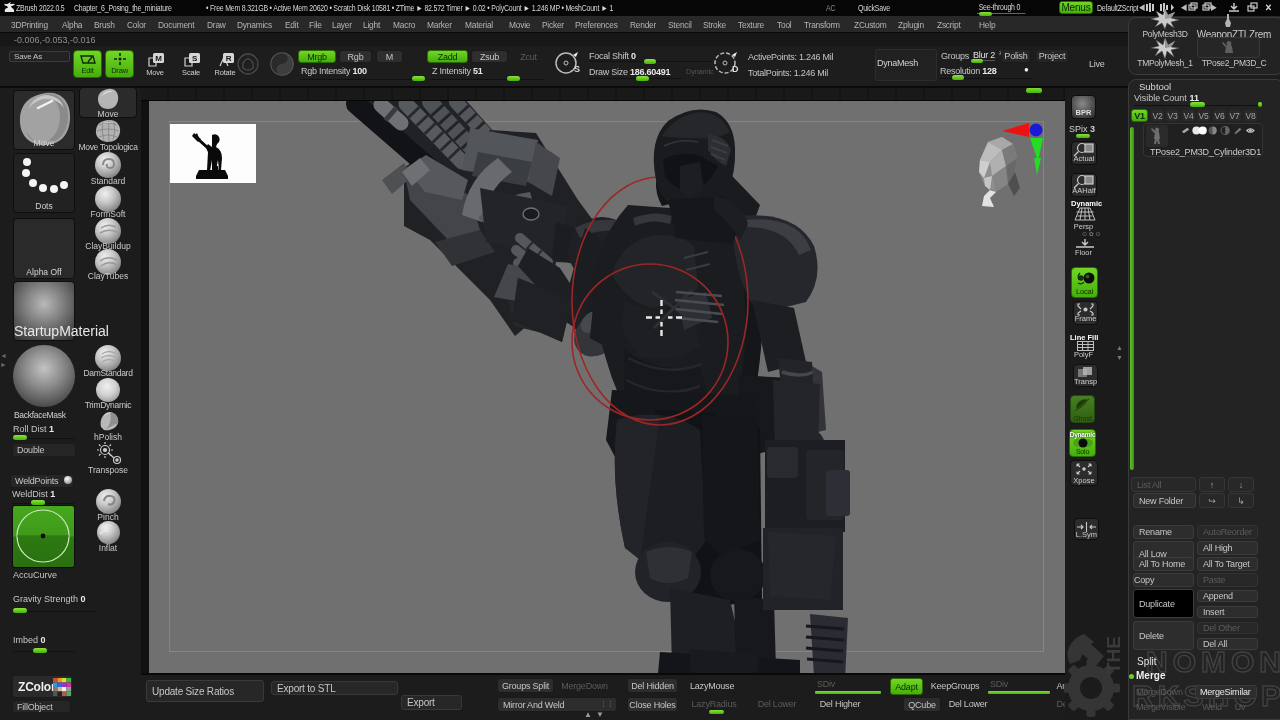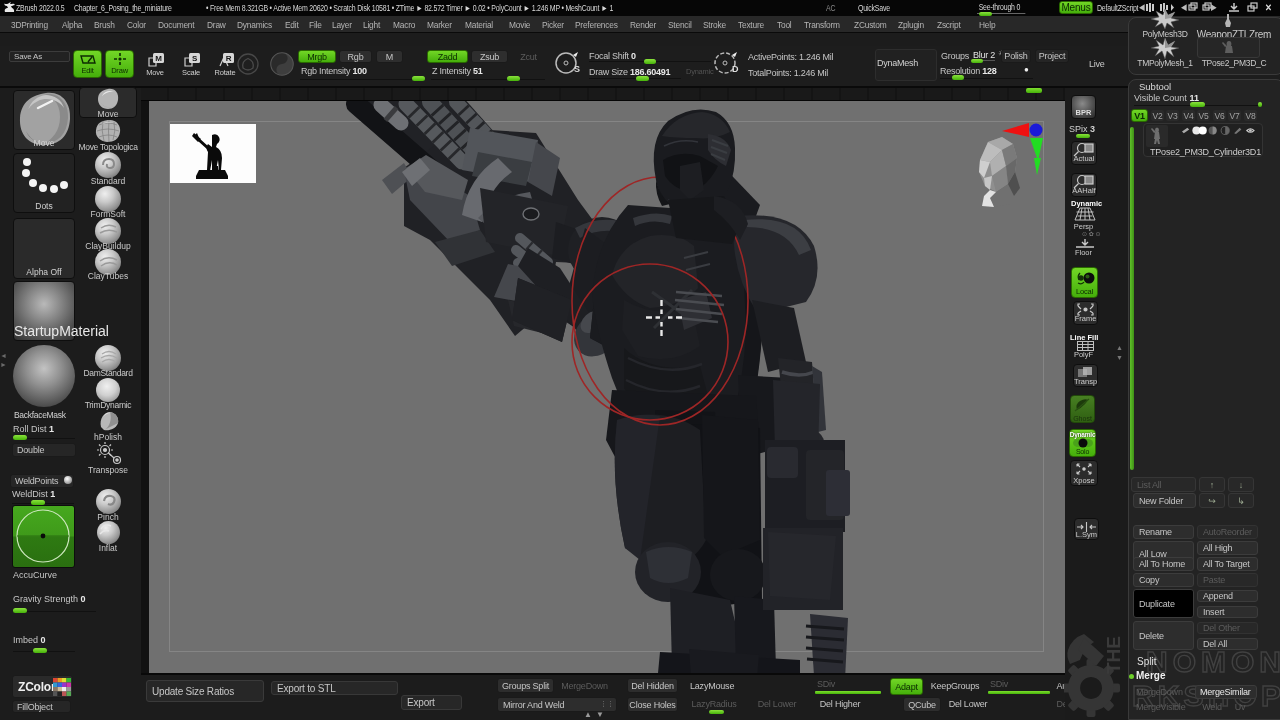--- a/index.html
+++ b/index.html
@@ -100,20 +100,23 @@
       <span style="left:703px">Stroke</span>
       <span style="left:738px">Texture</span>
   <span style="left:777px">Tool</span>
       <span style="left:804px">Transform</span>
       <span style="left:854px">ZCustom</span>
   <span style="left:898px">Zplugin</span>
       <span style="left:937px">Zscript</span>
       <span style="left:979px">Help</span>
 </div>
 
+<div class="abs coordrow">
+  <span class="txt" style="left:14px;top:2px;font-size:9px;color:#8f8f8f;">-0.006,-0.053,-0.016</span>
+</div>
 
 <div class="abs toolbar">
   <div class="btn" style="left:9px;top:5px;width:61px;height:11px;justify-content:flex-start;padding-left:4px;font-size:8px;background:#222;border-color:#3c3c3c;border-radius:2px;">Save As</div>
   <div class="gbtn" style="left:73px;top:4px;width:29px;height:28px;border-radius:4px;flex-direction:column;">
     <svg width="18" height="13" viewBox="0 0 18 13">
           <path d="M2 3 L14 3 L16 10 L4 10 Z M13 4 L9 9" fill="none" stroke="#0c2b02" stroke-width="1.4"></path>
         </svg>
     <span style="font-size:7.5px;margin-top:0px;">Edit</span>
   </div>
   <div class="gbtn" style="left:105px;top:4px;width:29px;height:28px;border-radius:4px;flex-direction:column;">
@@ -799,21 +802,21 @@
 <div class="btn" style="left:1228px;top:477px;width:26px;height:15px;background:#282828;border-color:#363636;color:#9aa78f;">↓</div>
 <div class="btn" style="left:1133px;top:493px;width:63px;height:15px;background:#2d2d2d;border-color:#3c3c3c;justify-content:flex-start;padding-left:5px;">New Folder</div>
 <div class="btn" style="left:1199px;top:493px;width:26px;height:15px;background:#282828;border-color:#363636;color:#9aa78f;">↪</div>
 <div class="btn" style="left:1228px;top:493px;width:26px;height:15px;background:#282828;border-color:#363636;color:#9aa78f;">↳</div>
 <div class="btn" style="left:1133px;top:525px;width:61px;height:14px;background:#2d2d2d;border-color:#3c3c3c;justify-content:flex-start;padding-left:5px;">Rename</div>
 <div class="btn dim" style="left:1197px;top:525px;width:61px;height:14px;background:#282828;border-color:#323232;justify-content:flex-start;padding-left:5px;">AutoReorder</div>
 <div class="btn" style="left:1133px;top:541px;width:61px;height:26px;background:#2d2d2d;border-color:#3c3c3c;justify-content:flex-start;padding-left:5px;">All Low</div>
 <div class="btn" style="left:1197px;top:541px;width:61px;height:14px;background:#2d2d2d;border-color:#3c3c3c;justify-content:flex-start;padding-left:5px;">All High</div>
 <div class="btn" style="left:1133px;top:557px;width:61px;height:14px;background:#2d2d2d;border-color:#3c3c3c;justify-content:flex-start;padding-left:5px;">All To Home</div>
 <div class="btn" style="left:1197px;top:557px;width:61px;height:14px;background:#2d2d2d;border-color:#3c3c3c;justify-content:flex-start;padding-left:5px;">All To Target</div>
-<div class="btn" style="left:1133px;top:573px;width:61px;height:14px;background:#2d2d2d;border-color:#3c3c3c;justify-content:flex-start;padding-left:5px;">Copy</div>
+<div class="btn" style="left:1133px;top:573px;width:61px;height:14px;background:#2d2d2d;border-color:#3c3c3c;justify-content:flex-start;">Copy</div>
 <div class="btn dim" style="left:1197px;top:573px;width:61px;height:14px;background:#282828;border-color:#323232;justify-content:flex-start;padding-left:5px;">Paste</div>
 <div class="btn" style="left:1133px;top:589px;width:61px;height:29px;background:#000000;border-color:#3c3c3c;justify-content:flex-start;padding-left:5px;">Duplicate</div>
 <div class="btn" style="left:1197px;top:590px;width:61px;height:12px;background:#2d2d2d;border-color:#3c3c3c;justify-content:flex-start;padding-left:5px;">Append</div>
 <div class="btn" style="left:1197px;top:606px;width:61px;height:12px;background:#2d2d2d;border-color:#3c3c3c;justify-content:flex-start;padding-left:5px;">Insert</div>
 <div class="btn" style="left:1133px;top:621px;width:61px;height:29px;background:#2d2d2d;border-color:#3c3c3c;justify-content:flex-start;padding-left:5px;">Delete</div>
 <div class="btn dim" style="left:1197px;top:622px;width:61px;height:12px;background:#282828;border-color:#323232;justify-content:flex-start;padding-left:5px;">Del Other</div>
 <div class="btn" style="left:1197px;top:638px;width:61px;height:12px;background:#2d2d2d;border-color:#3c3c3c;justify-content:flex-start;padding-left:5px;">Del All</div>
 <div class="lbl" style="left:1137px;top:656px;font-size:10px;color:#e0e0e0;">Split</div>
 <div class="abs" style="left:1129px;top:674px;width:5px;height:5px;border-radius:50%;background:#6dcf2a;"></div>
 <div class="lbl" style="left:1136px;top:670px;font-size:10px;color:#f0f0f0;font-weight:bold;">Merge</div>

